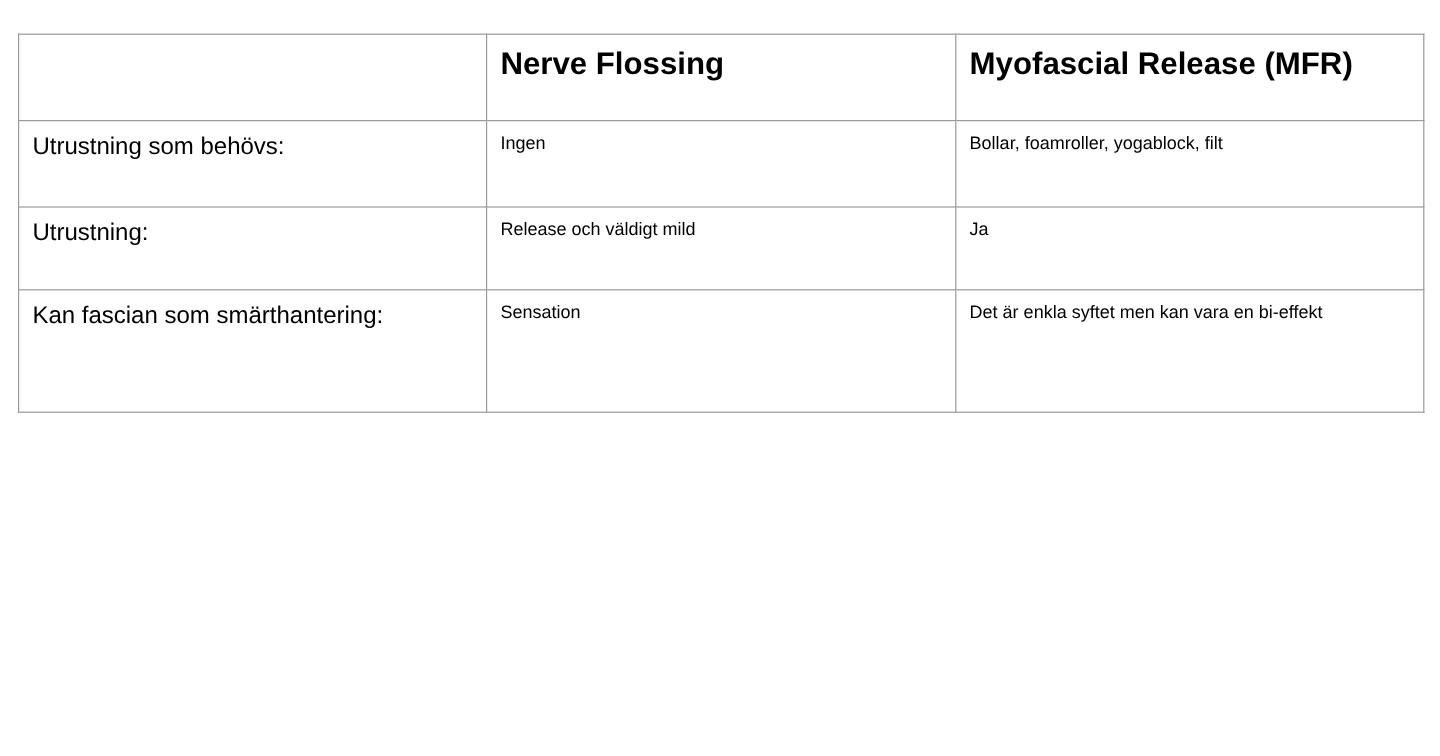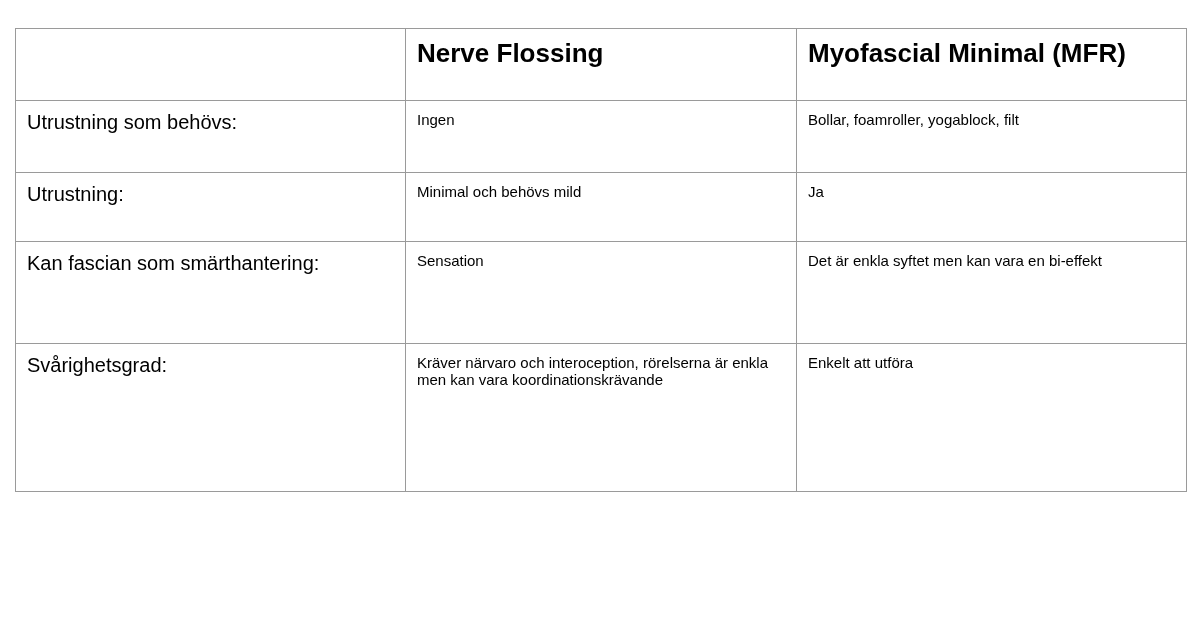--- a/index.html
+++ b/index.html
@@ -66,39 +66,34 @@
   <table class="compare">
     <colgroup>
       <col class="c1">
       <col class="c2">
       <col class="c3">
     </colgroup>
     <thead>
       <tr class="hrow">
         <th class="colhead"></th>
         <th class="colhead">Nerve Flossing</th>
-        <th class="colhead">Myofascial Minimal (MFR)</th>
+        <th class="colhead">Myofascial Release (MFR)</th>
       </tr>
     </thead>
     <tbody>
       <tr class="r1">
         <td class="rowlabel">Utrustning som behövs:</td>
         <td class="value">Ingen</td>
         <td class="value">Bollar, foamroller, yogablock, filt</td>
       </tr>
       <tr class="r2">
         <td class="rowlabel">Utrustning:</td>
-        <td class="value">Minimal och behövs mild</td>
+        <td class="value">Release och väldigt mild</td>
         <td class="value">Ja</td>
       </tr>
       <tr class="r3">
         <td class="rowlabel">Kan fascian som smärthantering:</td>
         <td class="value">Sensation</td>
         <td class="value">Det är enkla syftet men kan vara en bi‑effekt</td>
       </tr>
-      <tr class="r5">
-        <td class="rowlabel">Svårighetsgrad:</td>
-        <td class="value">Kräver närvaro och interoception, rörelserna är enkla men kan vara koordinationskrävande</td>
-        <td class="value">Enkelt att utföra</td>
-      </tr>
     </tbody>
   </table>
 </div>
 
 </body></html>

